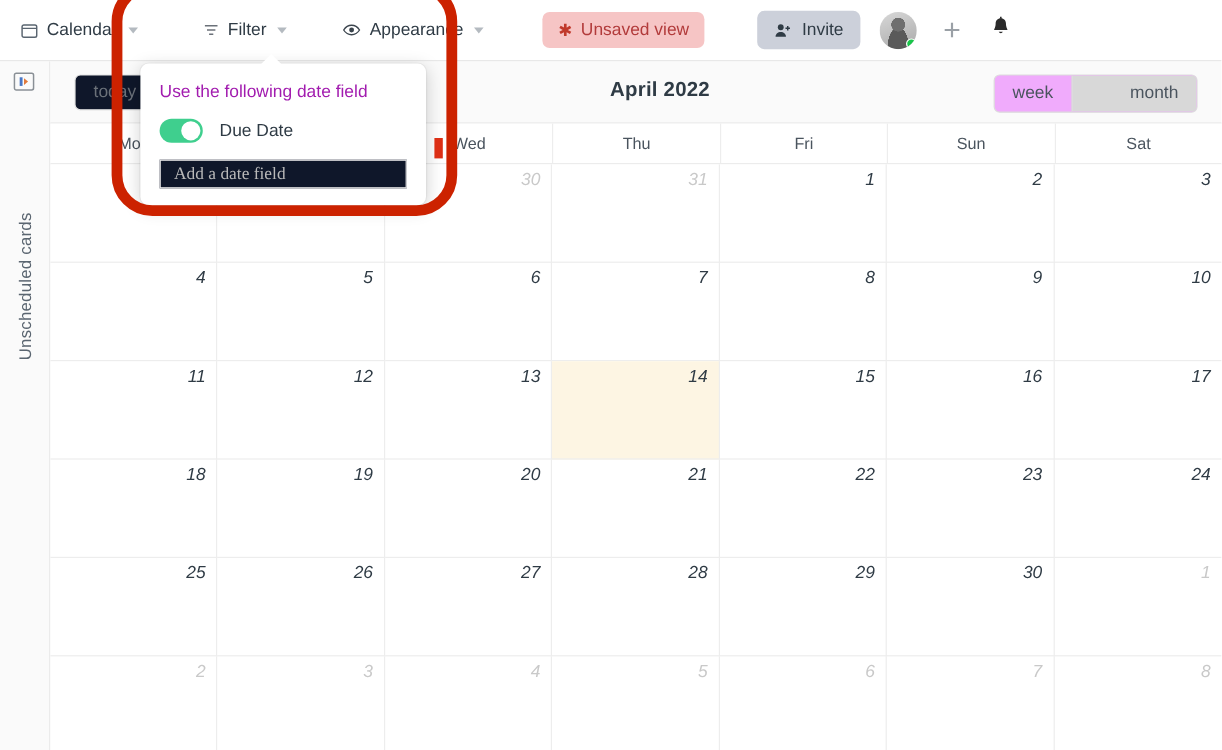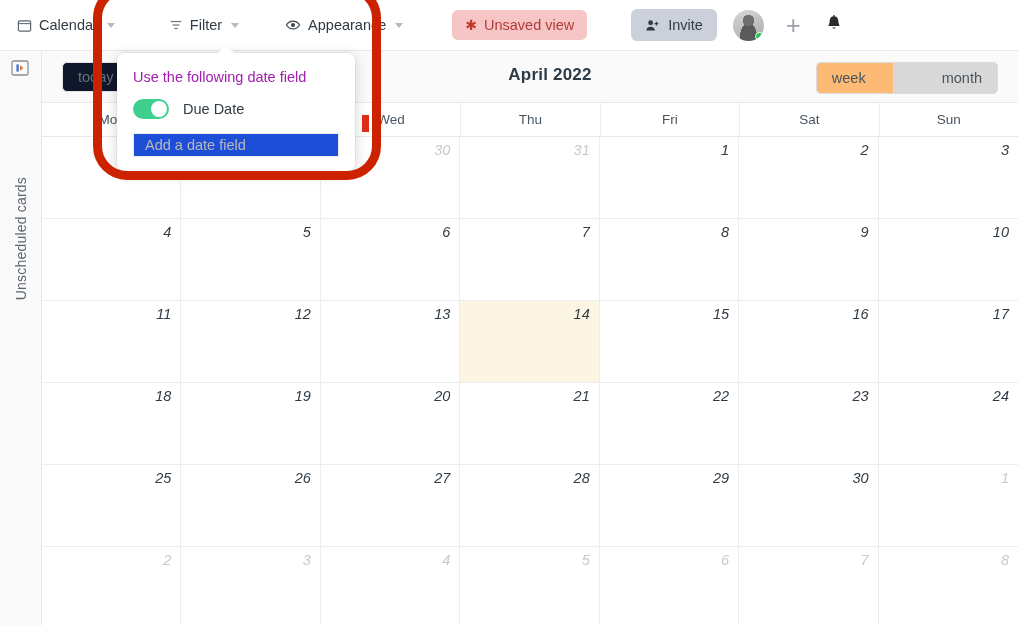--- a/index.html
+++ b/index.html
@@ -109,21 +109,21 @@
   }
   .cal-title {
     position: absolute; left: 0; right: 0; top: 14px;
     text-align: center; font-size: 17px; font-weight: bold;
     color: #2f3b45; letter-spacing: .2px;
     padding-left: 40px;
   }
   .view-toggle {
     position: absolute; right: 20px; top: 11px;
     display: flex; border: 1px solid #dcdcdc; border-radius: 5px;
-    overflow: hidden; background: #fdba74; gap: 12px;
+    overflow: hidden; background: #f0abfc;
   }
   .view-toggle div {
     height: 30px; padding: 0 15px; display: flex; align-items: center;
     font-size: 14.5px; color: #4a545e; cursor: pointer;
   }
   .view-toggle div.sel { background: #d8d8d8; padding-left: 48px; }
   .view-toggle div + div { border-left: 1px solid #dcdcdc; }
 
   
   .dow-row {
@@ -181,23 +181,23 @@
   .toggle {
     width: 36px; height: 20px; border-radius: 10px;
     background: #3fcf8e; position: relative; cursor: pointer; flex: none;
   }
   .toggle .knob {
     position: absolute; right: 2px; top: 2px;
     width: 16px; height: 16px; border-radius: 50%; background: #fff;
   }
   .popup-row span { font-size: 14.5px; color: #2f3b45; font-weight: 500; }
   .popup-input {
-    height: 24px; border: 1px solid #ebebeb; background: #1d4ed8;
+    height: 24px; border: 1px solid #ebebeb; background: #0f172a;
     display: flex; align-items: center; padding: 0 11px;
-    font-size: 14.5px; color: #b9b9b9; cursor: text;
+    font-size: 14.5px; color: #b9b9b9; cursor: text; font-family: Liberation Serif, serif;
   }
   .red-tick {
     position: absolute; right: -14px; top: 62px;
     width: 7px; height: 17px; background: #dc2f15; z-index: 21;
   }
 
   
   .annot {
     position: absolute; left: 93px; top: -16px;
     width: 288px; height: 196px;
@@ -310,22 +310,22 @@
       <div class="sel">month</div>
     </div>
   </div>
 
   <div class="dow-row" id="dow-row">
       <div class="dow">Mon</div>
       <div class="dow">Tue</div>
       <div class="dow">Wed</div>
       <div class="dow">Thu</div>
       <div class="dow">Fri</div>
+      <div class="dow">Sun</div>
       <div class="dow">Sat</div>
-      <div class="dow">Sun</div>
     </div>
 
   <div class="grid" id="grid">
       <div class="cell muted">
         <span class="daynum">28</span>
       </div>
       <div class="cell muted">
         <span class="daynum">29</span>
       </div>
       <div class="cell muted">

